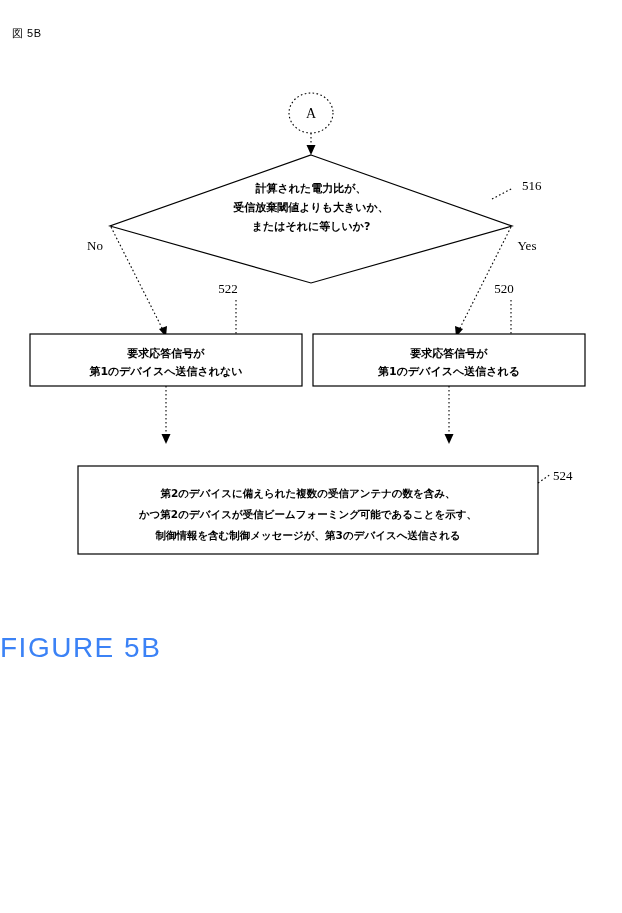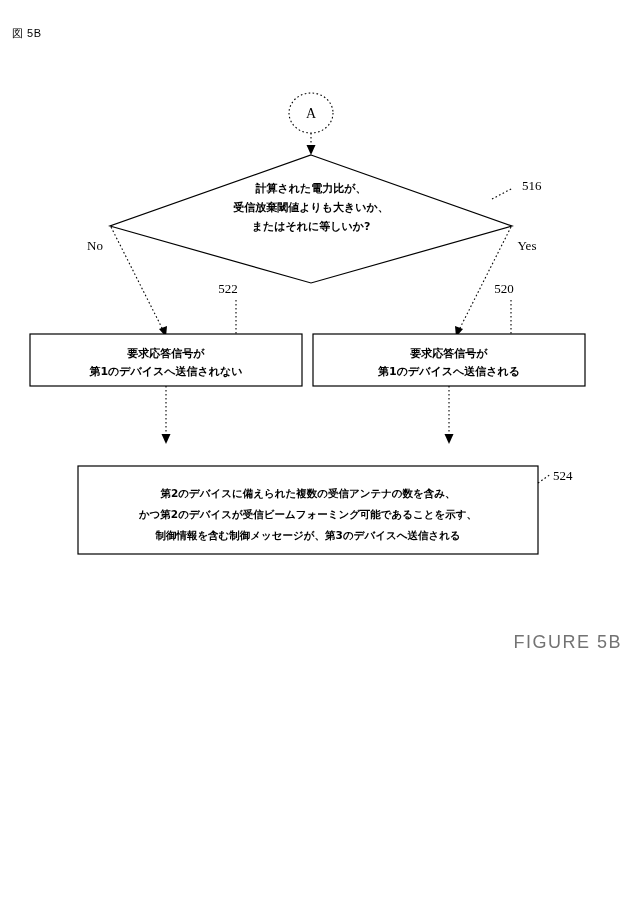--- a/index.html
+++ b/index.html
@@ -30,25 +30,25 @@
     font-size: 11px;
     letter-spacing: 0.5px;
     color: #000;
     white-space: nowrap;
   }
   .fig-caption {
     position: absolute;
     left: 0;
     top: 632px;
     width: 622px;
-    text-align: right;
+    text-align: left;
     font-family: "Liberation Sans", sans-serif;
-    font-size: 18px;
+    font-size: 28px;
     letter-spacing: 1.5px;
-    color: #737373;
+    color: #3b82f6;
   }
   svg.diagram {
     position: absolute;
     left: 0;
     top: 0;
     width: 622px;
     height: 913px;
     overflow: visible;
   }
   svg text {

